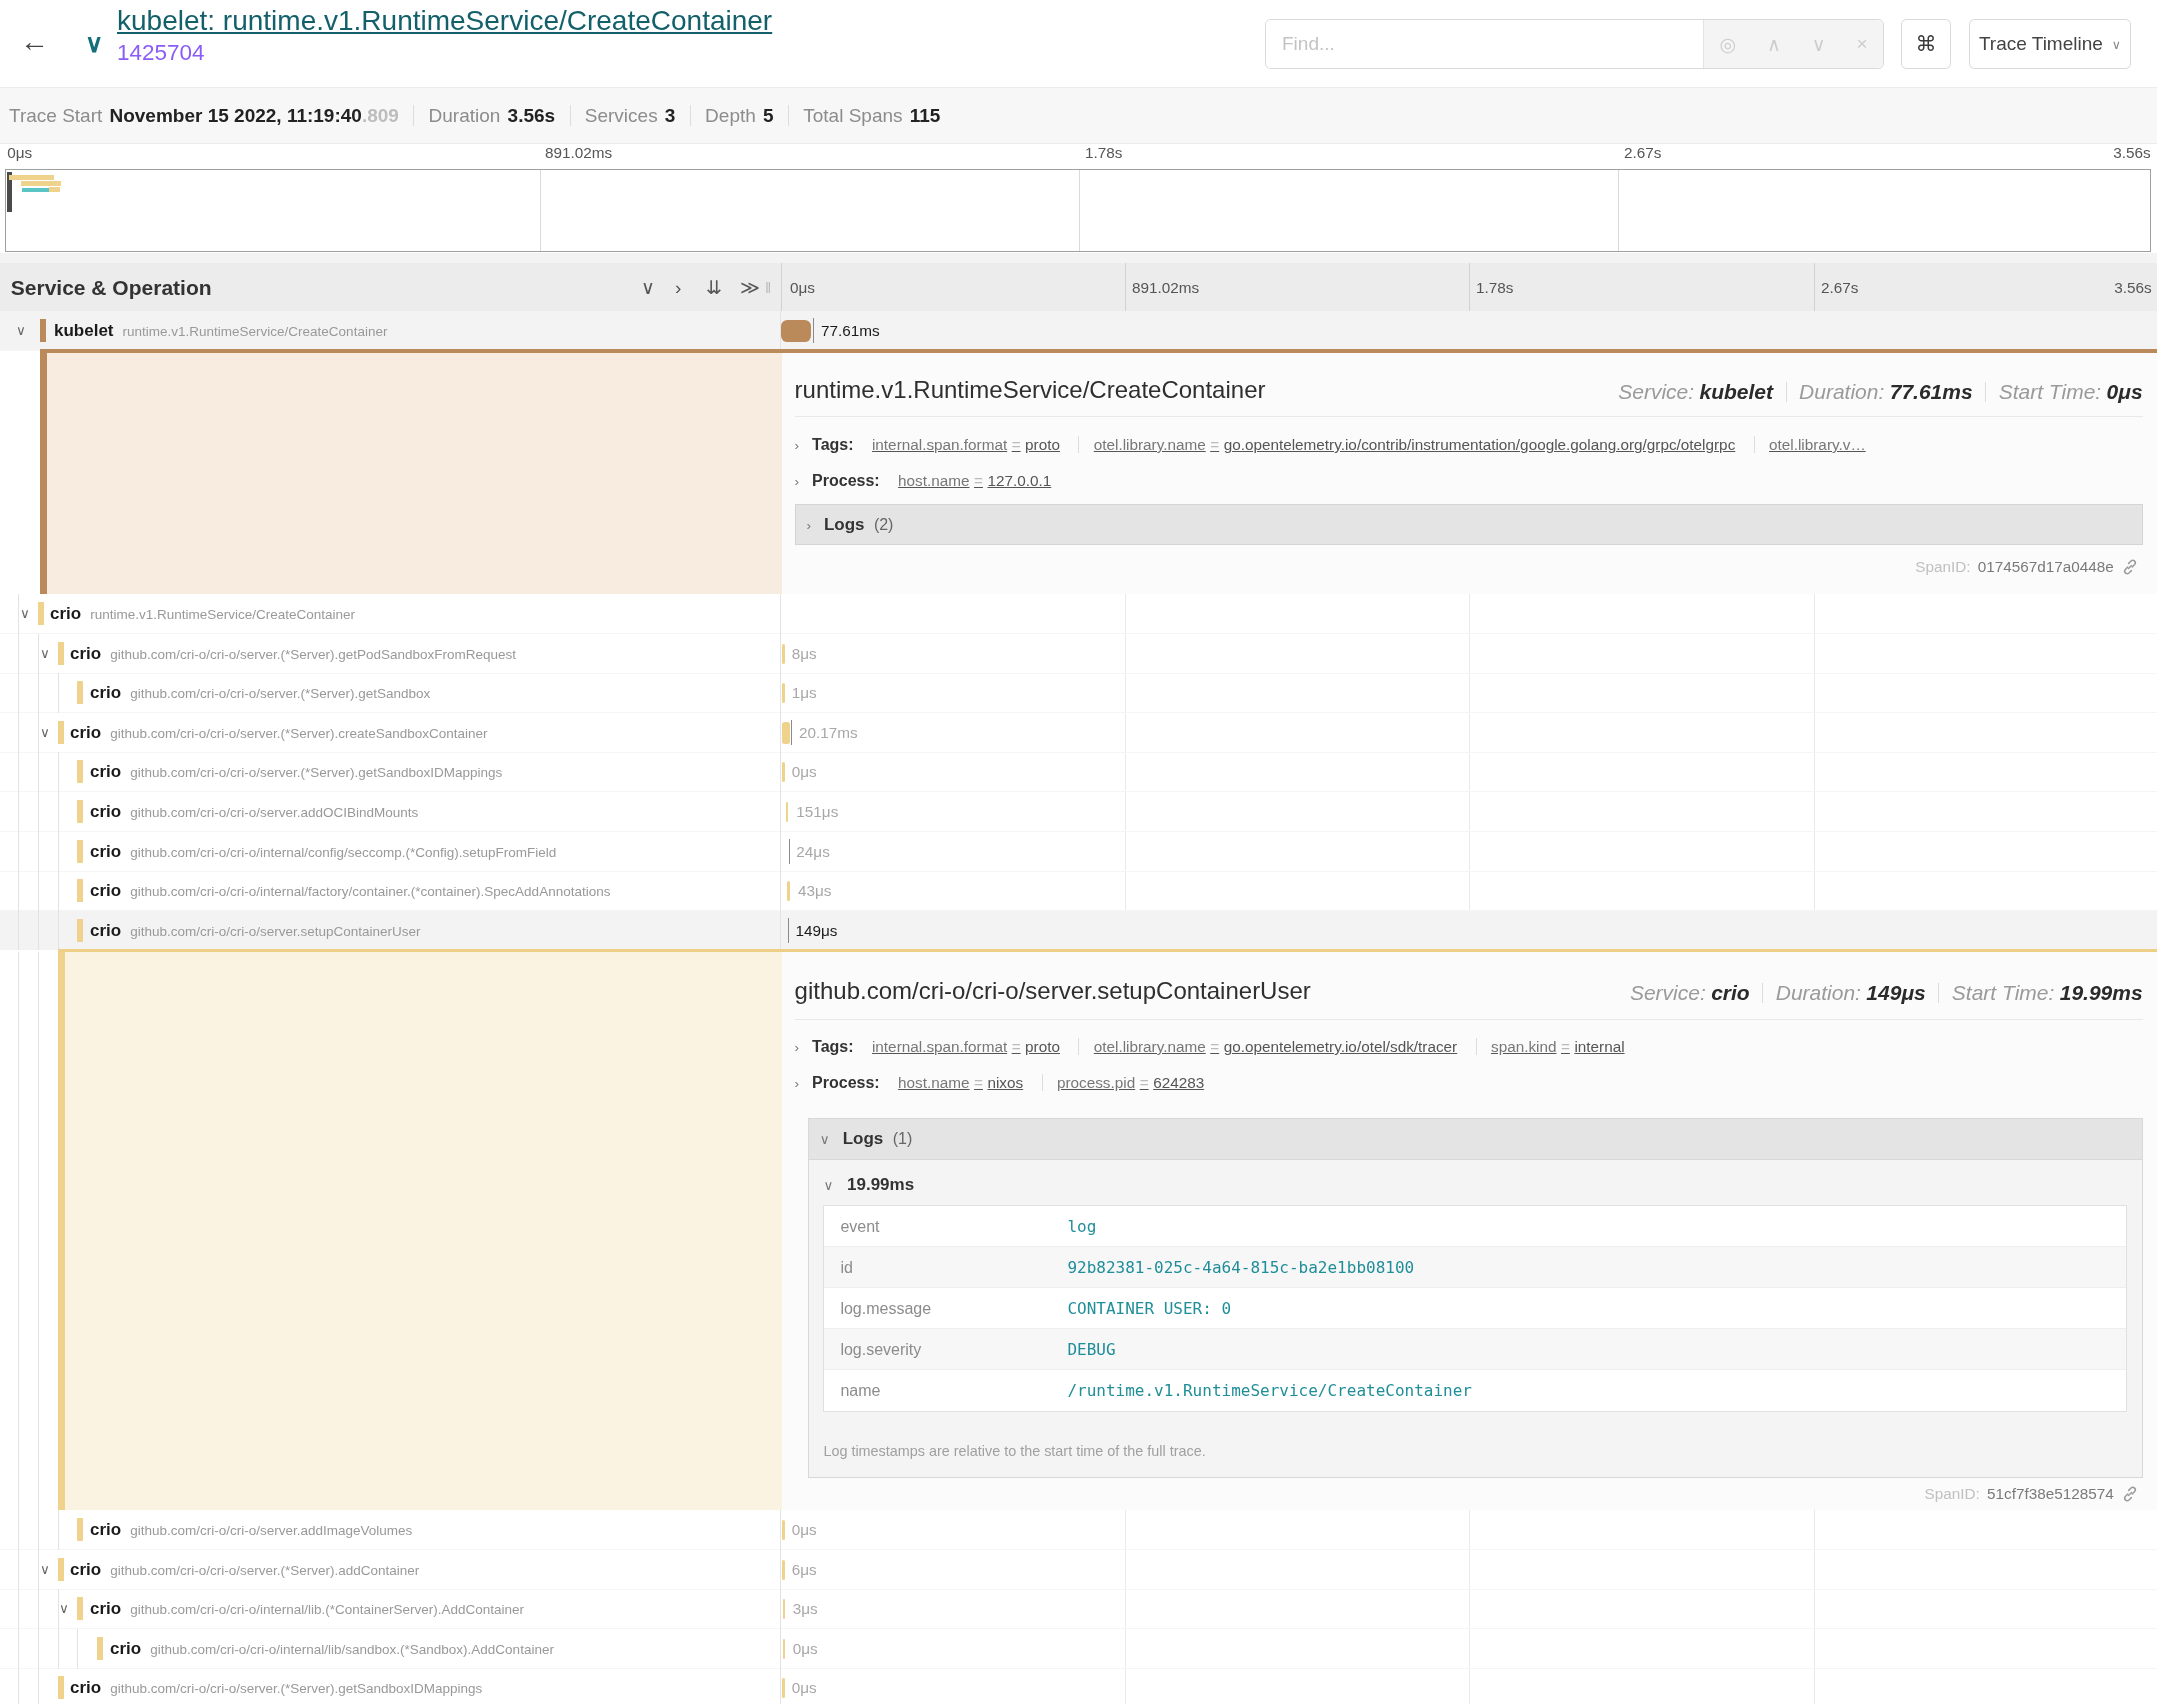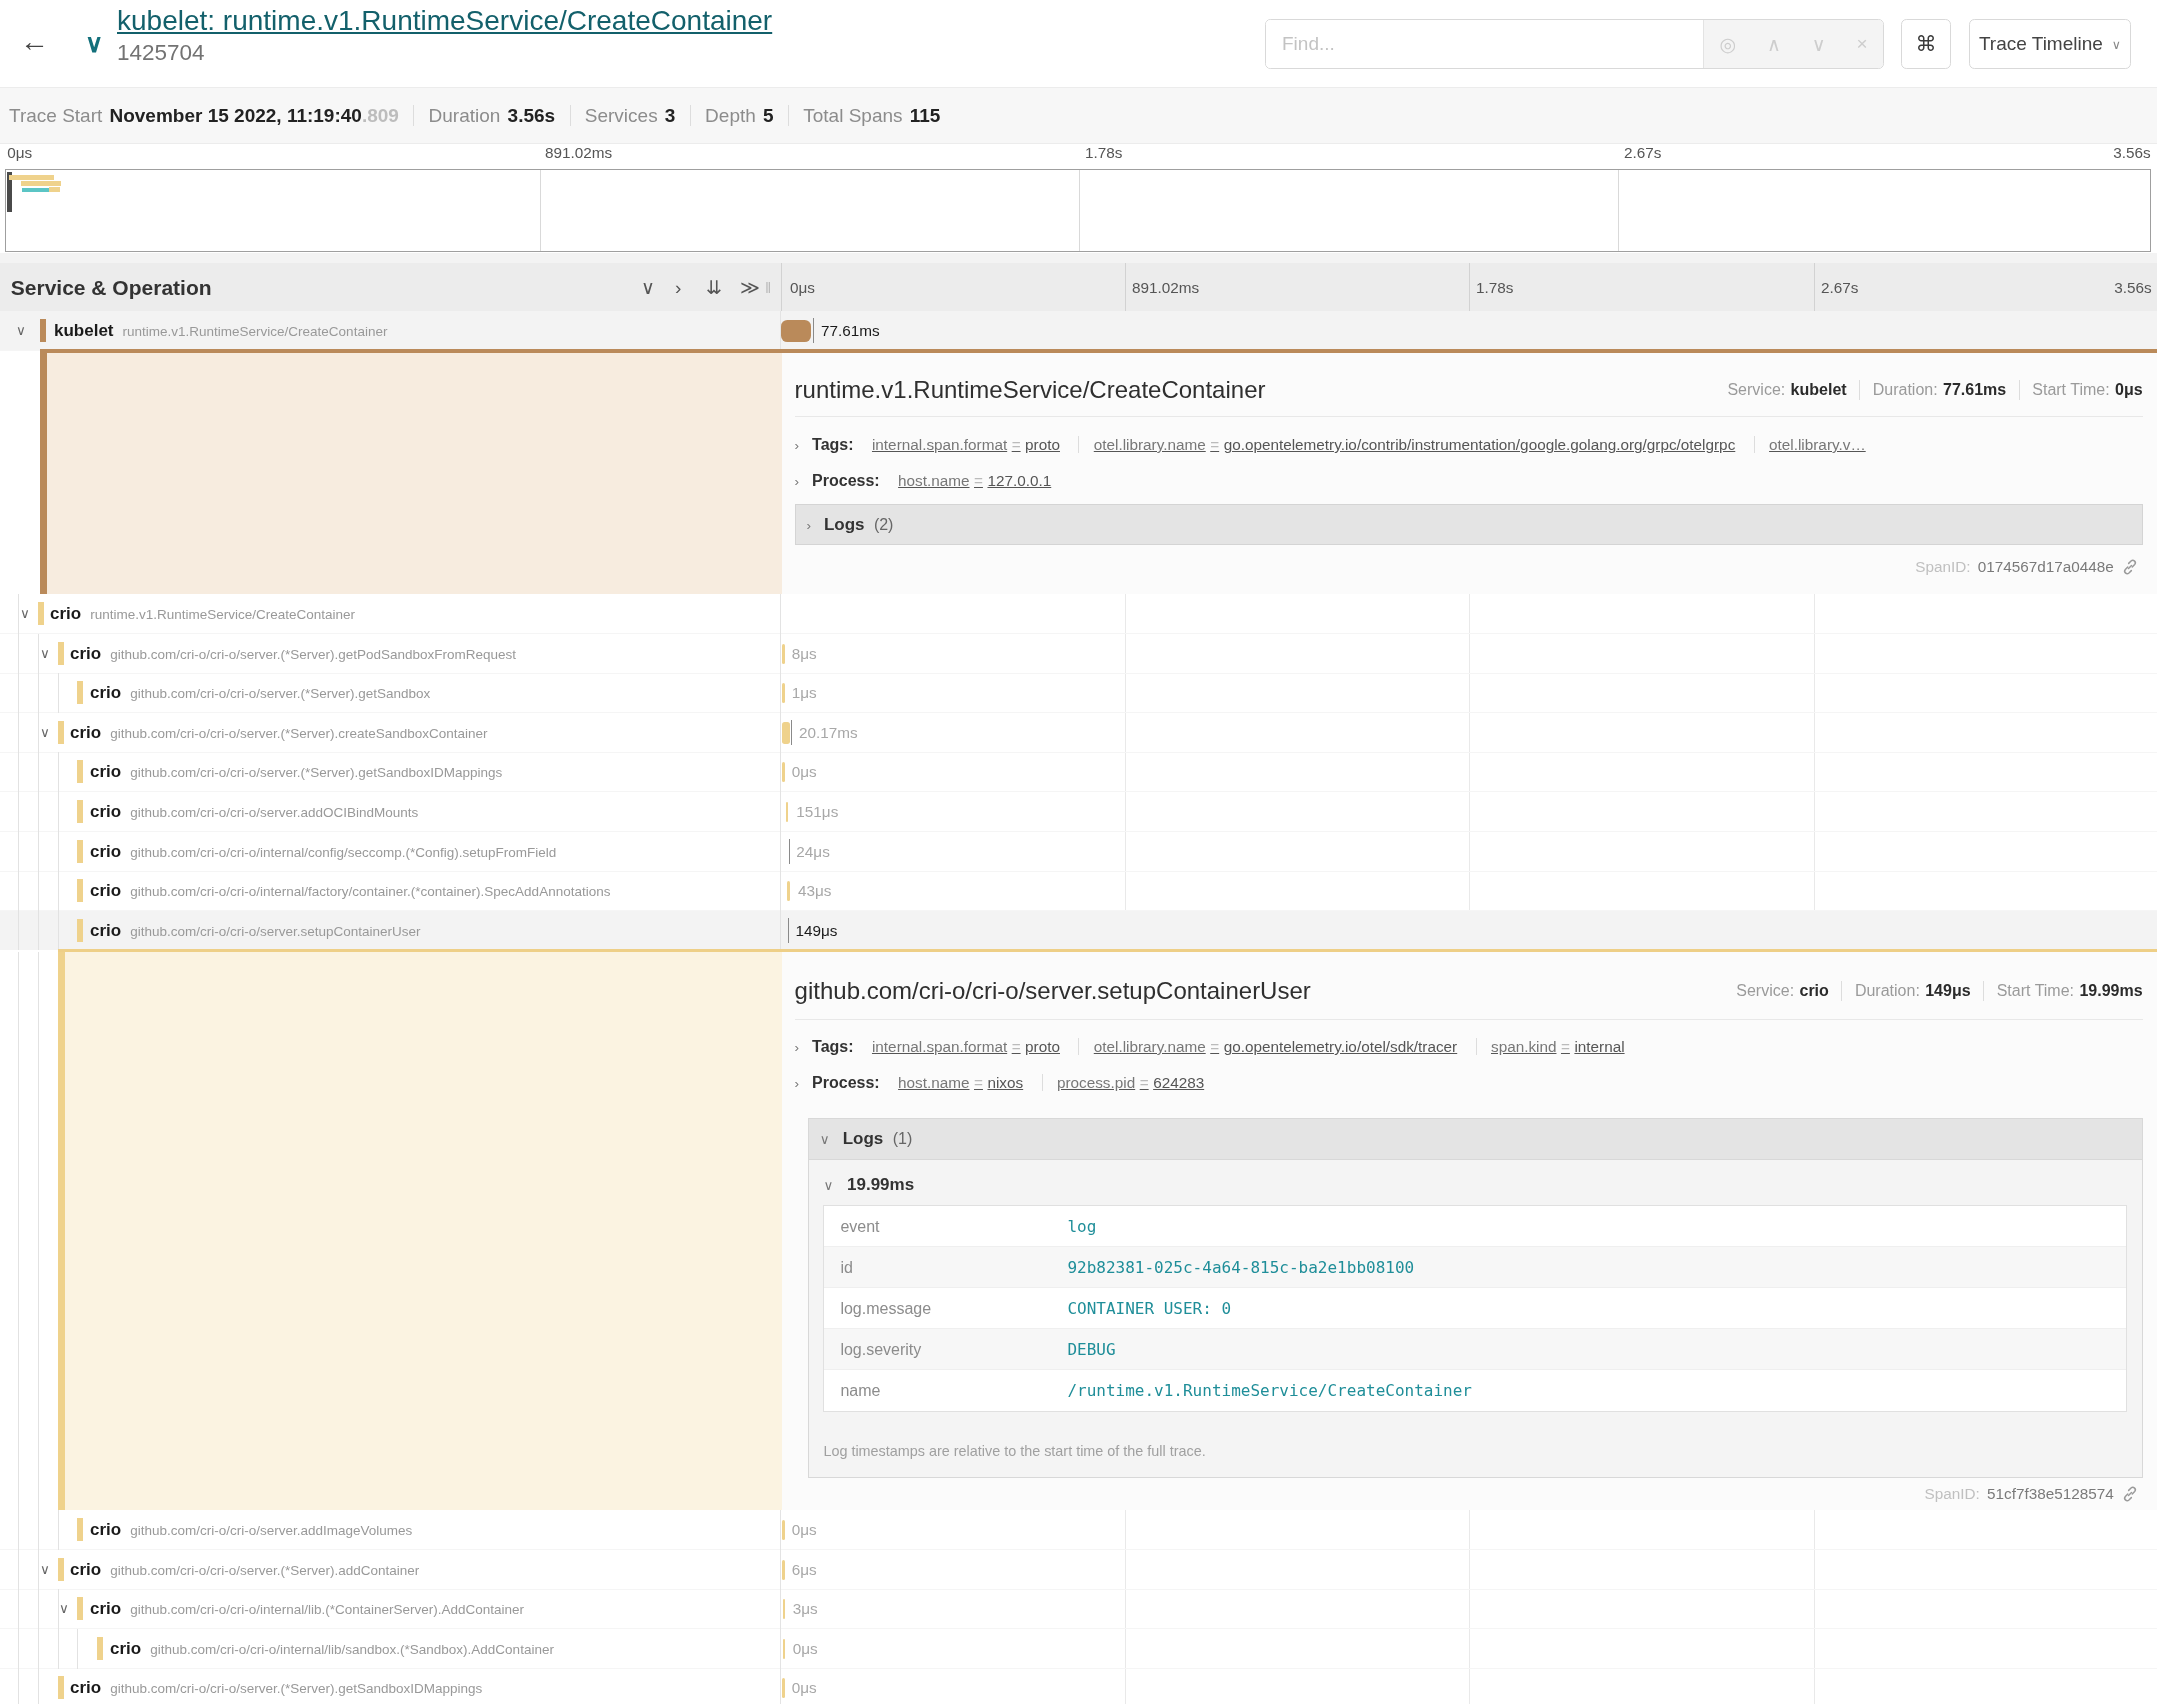--- a/index.html
+++ b/index.html
@@ -7,21 +7,21 @@
     font-family:"Liberation Sans", sans-serif; color:#2b2b2b; }
   .abs { position:absolute; }
   i { font-style:normal; }
 
   
   .hdr { position:absolute; left:0; top:0; width:2158px; height:88px; background:#fff; border-bottom:0.9px solid #ececec; }
   .back { position:absolute; left:20px; top:25px; font-size:29px; color:#444; cursor:pointer; }
   .hchev { position:absolute; left:85px; top:29px; font-size:25px; font-weight:bold; color:#13707b; }
   .twrap { position:absolute; left:117px; top:5.4px; }
   .ttl { font-size:28px; font-weight:500; color:#13606b; text-decoration:underline; }
-  .tid { font-size:22.5px; color:#737373; margin-top:2.7px; }
+  .tid { font-size:22.5px; color:#8b5cf6; margin-top:2.7px; }
   .findgrp { position:absolute; left:1265px; top:19px; width:619px; height:50px; border:0.9px solid #d9d9d9; border-radius:5.4px; display:flex; overflow:hidden; background:#fff; }
   .findgrp input { flex:1; border:0; outline:none; padding:0 16px; font-size:19px; font-family:inherit; color:#444; }
   .findgrp input::placeholder { color:#c3c3c3; }
   .addon { width:180px; background:#f4f4f4; border-left:0.9px solid #e3e3e3; display:flex; align-items:center; justify-content:space-around; color:#cdcdcd; font-size:19px; }
   .sqbtn { position:absolute; top:19px; height:50px; border:0.9px solid #d9d9d9; border-radius:5.4px; background:#fff; display:flex; align-items:center; justify-content:center; font-size:21px; color:#3a3a3a; cursor:pointer; }
   .ttbtn { left:1969px; width:162px; gap:9px; font-size:19px; color:#444; }
   .ttbtn .caret { font-size:12.6px; color:#888; }
 
   
   .sum { position:absolute; left:0; top:88px; width:2158px; height:56px; background:#f7f7f7; border-bottom:0.9px solid #ececec; display:flex; align-items:center; padding-left:9px; font-size:19px; }
@@ -63,21 +63,21 @@
   .endtick { position:absolute; top:7.2px; height:25px; width:0.9px; background:#8a8a8a; }
   .dur { position:absolute; top:0; line-height:40px; font-size:15.3px; color:#a8a8a8; }
   .dur.dark { color:#1b1b1b; }
 
   
   .pleft { position:absolute; }
   .pbar { position:absolute; width:7.2px; }
   .ptopline { position:absolute; height:3.6px; }
   .pbody { position:absolute; left:782px; right:0; background:#fbfbfb; }
   .ptitle { position:absolute; left:12.6px; font-size:24px; color:#2f2f2f; }
-  .pmeta { position:absolute; right:14.4px; font-size:16px; color:#9a9a9a; display:flex; align-items:center; }
+  .pmeta { position:absolute; right:14.4px; font-size:21px; color:#9a9a9a; display:flex; align-items:center;font-style:italic; }
   .pmeta b { color:#2b2b2b; margin-left:5.4px; }
   .msep { width:0.9px; height:20px; background:#ddd; margin:0 12.6px; }
   .phr { position:absolute; left:12.6px; right:14.4px; height:0.9px; background:#e8e8e8; }
   .prow { position:absolute; left:12.6px; right:14.4px; height:32px; line-height:32px; white-space:nowrap; overflow:hidden; }
   .pcaret { font-size:13.5px; color:#777; margin-right:9px; }
   .plab { font-size:16px; font-weight:bold; color:#333; margin-right:14.4px; }
   .titem { font-size:15.3px; color:#555;text-decoration:underline; }
   .titem + .titem { border-left:0.9px solid #ddd; padding-left:14.4px; margin-left:14.4px; }
   .tk { color:#777; }
   .teq { color:#bbb; margin:0 4.5px; }

